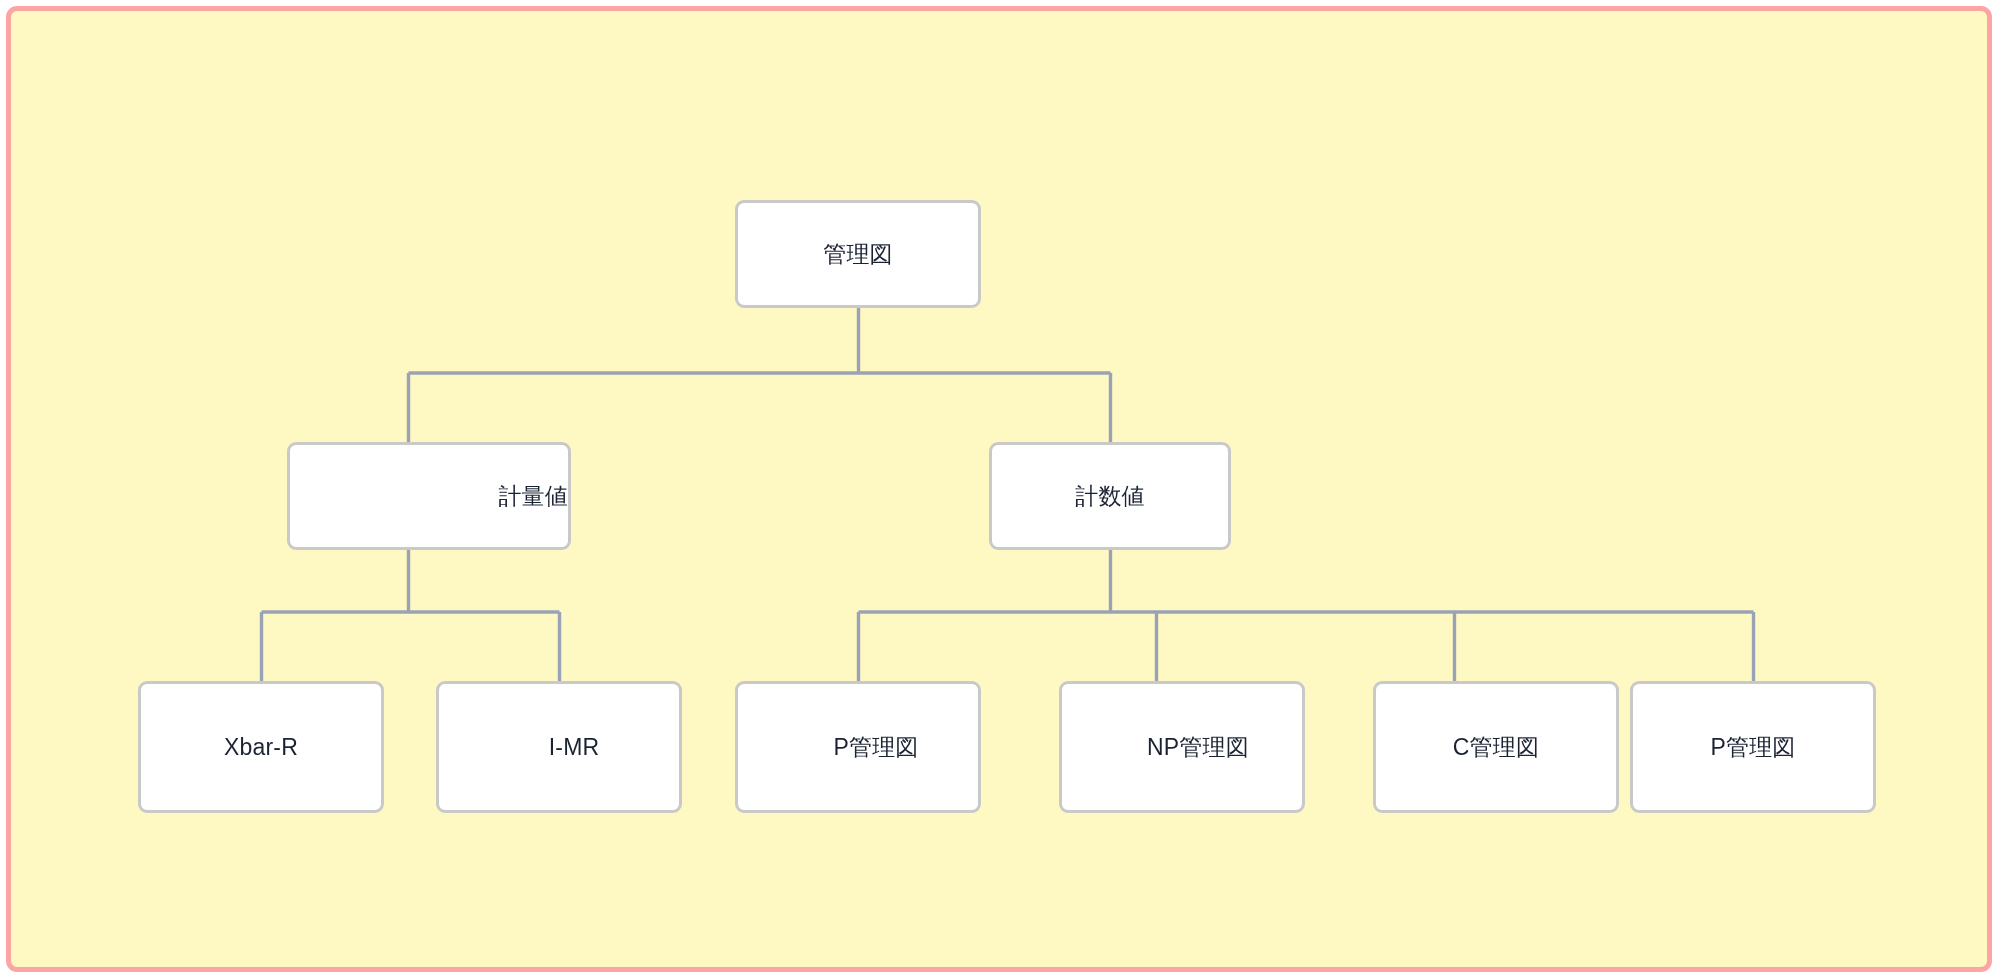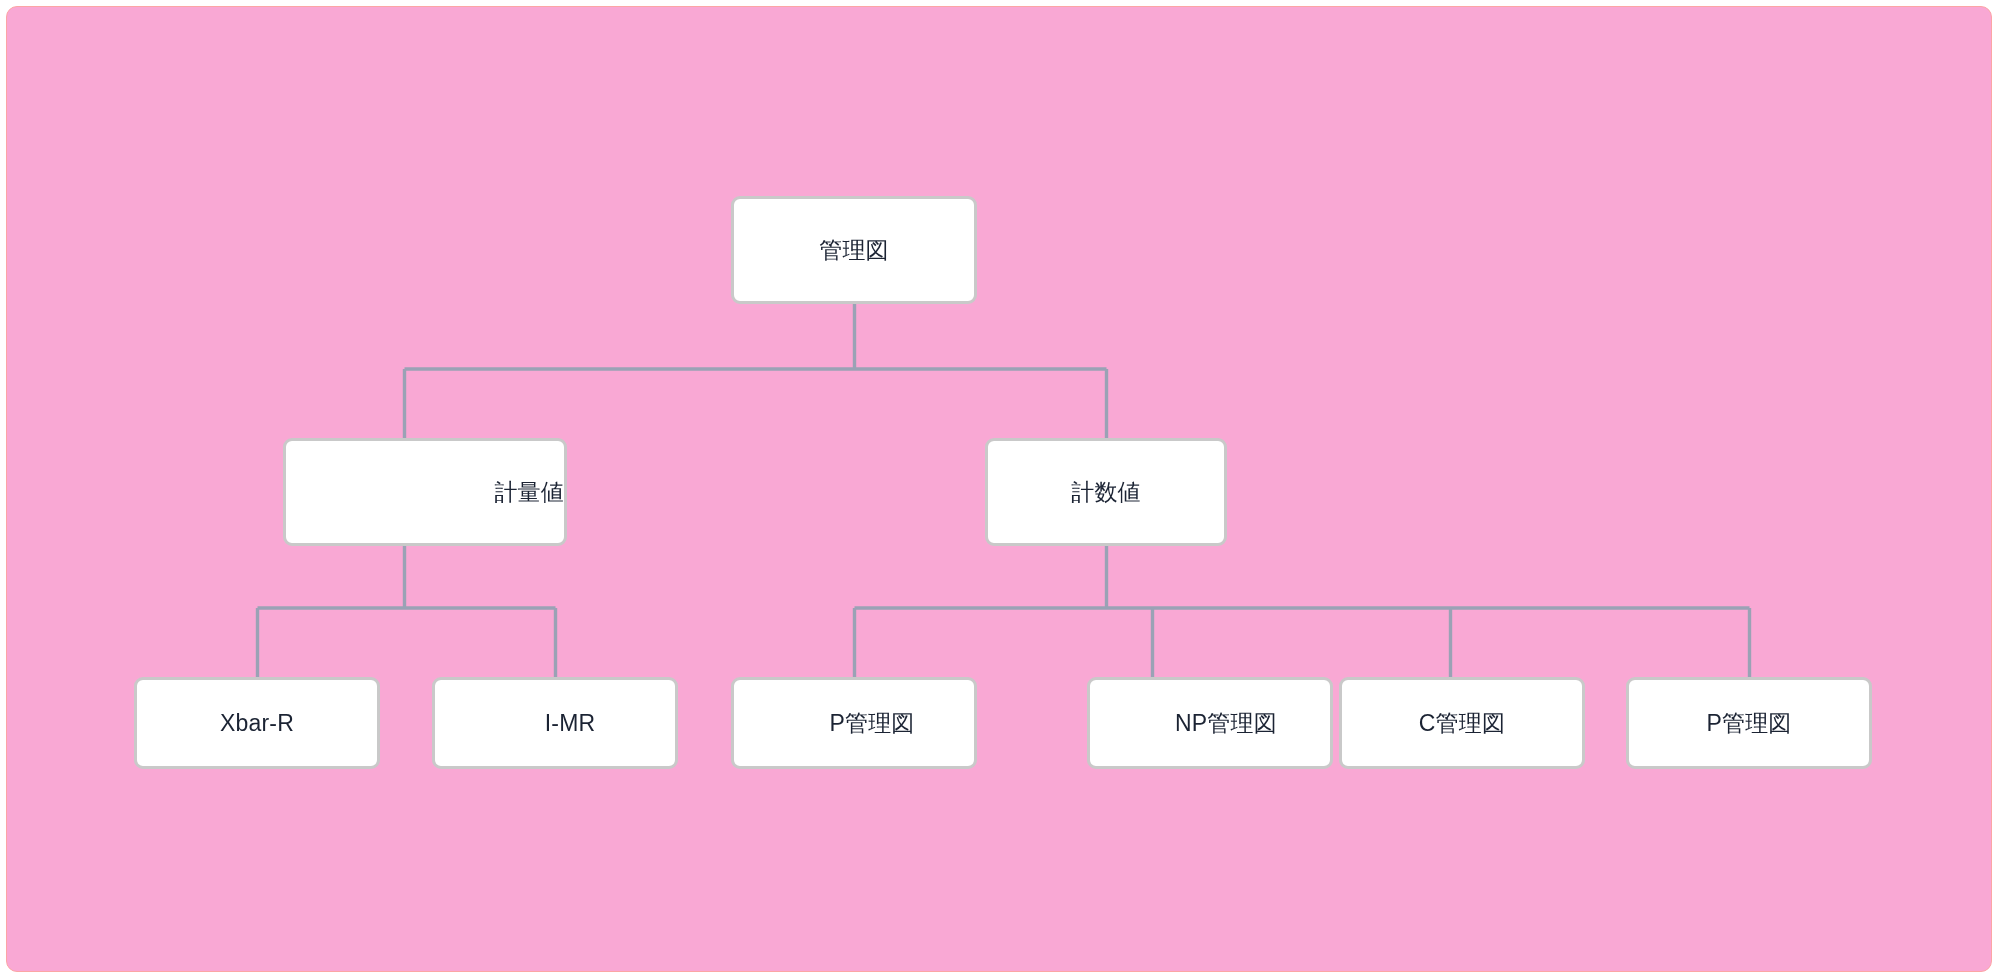--- a/index.html
+++ b/index.html
@@ -14,22 +14,22 @@
     overflow: hidden;
   }
 
   #diagram-container {
     position: absolute;
     left: 6px;
     top: 6px;
     width: 1986px;
     height: 966px;
     box-sizing: border-box;
-    background: #f9a8d4;
-    border: 1px solid #fca5a5;
+    background: #fef9c3;
+    border: 5px solid #fca5a5;
     border-radius: 11px;
   }
 
   #tree-canvas {
     position: absolute;
     left: 0;
     top: 0;
     width: 1986px;
     height: 966px;
   }
@@ -61,26 +61,26 @@
     font-weight: 400;
     line-height: 1;
     letter-spacing: 0.2px;
     white-space: nowrap;
   }
 
   .node-root     { left: 724px; top: 189px; width: 246px; height: 108px; }
   .node-l2-left  { left: 276px; top: 431px; width: 284px; height: 108px; justify-content: flex-end; }
   .node-l2-right { left: 978px; top: 431px; width: 242px; height: 108px; text-align: center; }
 
-  .node-leaf { top: 670px; width: 246px; height: 92px; }
+  .node-leaf { top: 670px; width: 246px; height: 132px; }
   .leaf-0 { left: 127px; }
   .leaf-1 { left: 425px; padding-left: 30px; }
   .leaf-2 { left: 724px; padding-left: 36px; }
-  .leaf-3 { left: 1080px; padding-left: 32px; }
-  .leaf-4 { left: 1332px; }
+  .leaf-3 { left: 1048px; padding-left: 32px; }
+  .leaf-4 { left: 1362px; }
   .leaf-5 { left: 1619px; }
 </style>
 </head>
 <body>
 
 <div id="diagram-container">
   <div id="tree-canvas">
 
     <svg id="connector-layer" viewBox="0 0 1986 966" width="1986" height="966" xmlns="http://www.w3.org/2000/svg">
       <g fill="none" stroke="#9aa2b5" stroke-width="3.4" stroke-linecap="butt">

